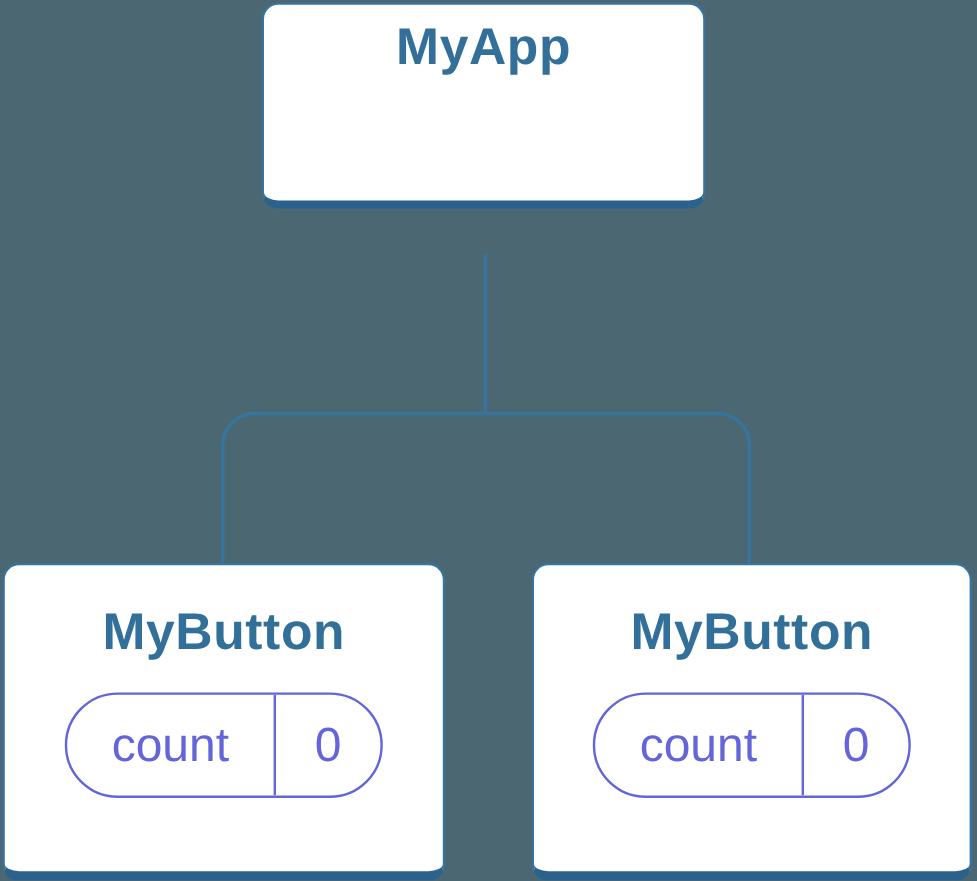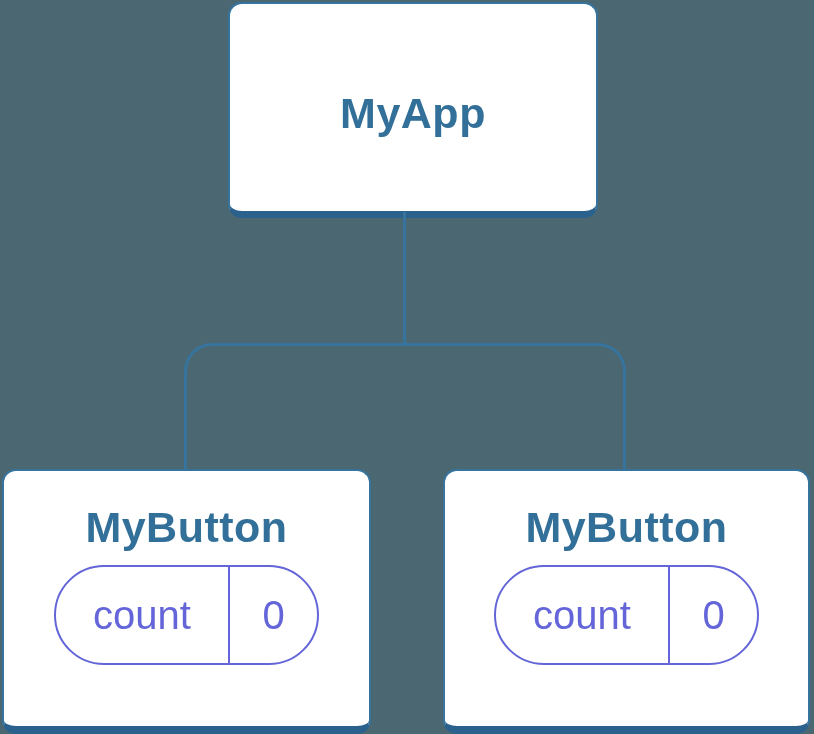--- a/index.html
+++ b/index.html
@@ -23,24 +23,24 @@
   .node {
     position: absolute;
     background: var(--node-fill);
     border: 2.5px solid var(--line);
     border-radius: 14px;
     display: flex;
     flex-direction: column;
     align-items: center;
   }
   .node-root {
-    left: 228px; top: 2px;
-    width: 370px; height: 216px;
+    left: 218px; top: 2px;
+    width: 370px; height: 172px;
     border-bottom: 7px solid var(--line-dark);
-    justify-content: center;
+    justify-content: flex-start;
     padding-top: 12px;
   }
   .node-child {
     top: 469px;
     width: 369px; height: 265px;
     border-bottom: 8px solid var(--line-dark);
   }
   .node-child-left  { left: 2px; }
   .node-child-right { left: 443px; width: 367px; }
   .node-label {
@@ -62,22 +62,22 @@
     position: absolute;
     left: 184px; top: 343px;
     width: 442px; height: 127px;
     border: solid var(--line);
     border-width: 3px 3px 0 3px;
     border-top-left-radius: 28px;
     border-top-right-radius: 28px;
     background: transparent;
   }
   .state-pill {
-    margin-top: 14px;
-    width: 265px; height: 100px;
+    margin-top: 26px;
+    width: 265px; height: 88px;
     border: 2.5px solid var(--state-purple);
     border-radius: 60px;
     display: flex;
     align-items: stretch;
     overflow: hidden;
     background: var(--node-fill);
   }
   .state-key-cell {
     width: 172px;
     display: flex;

